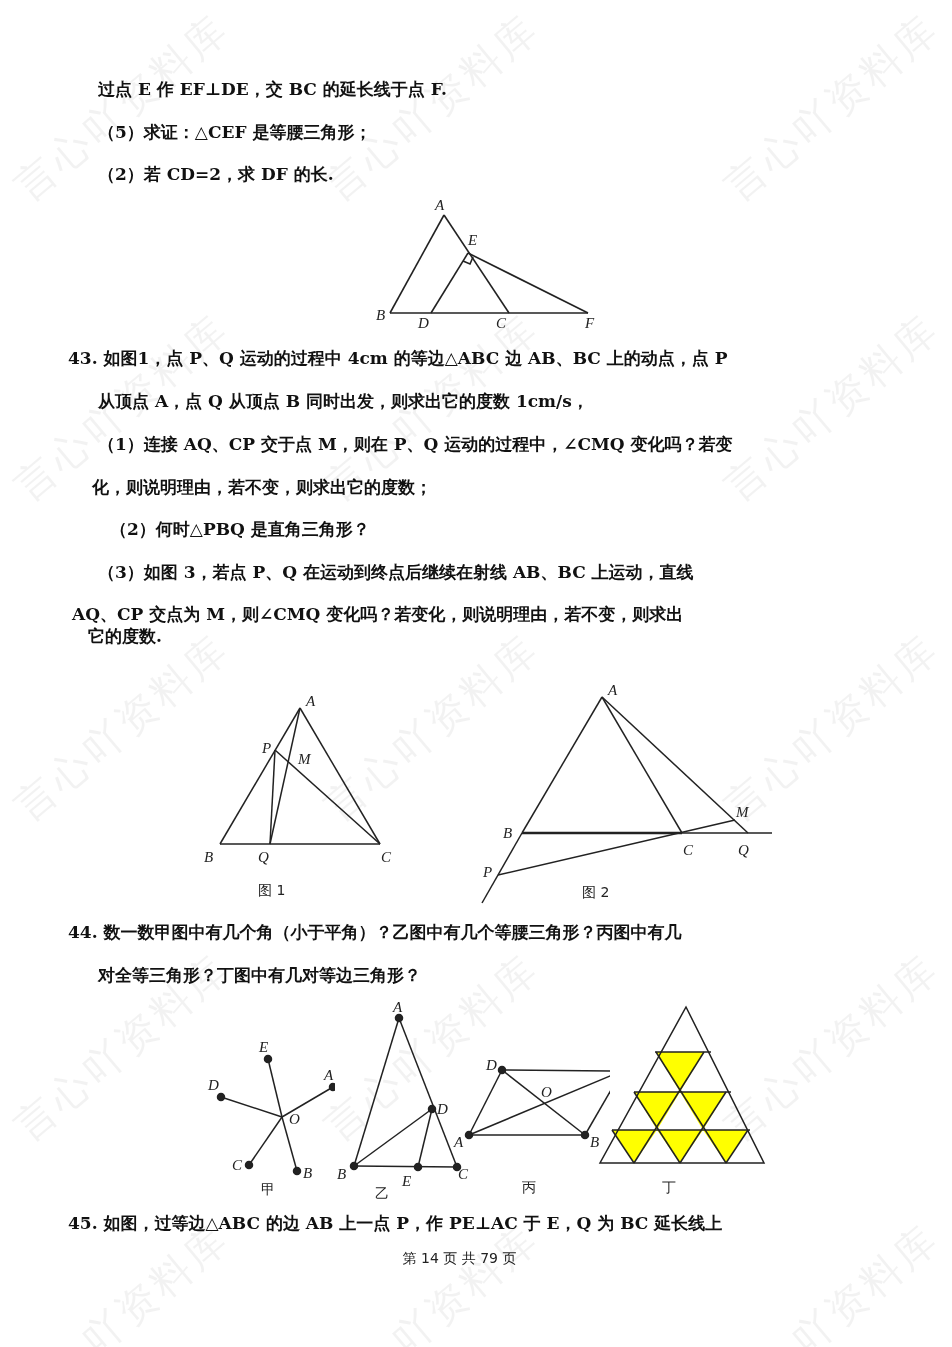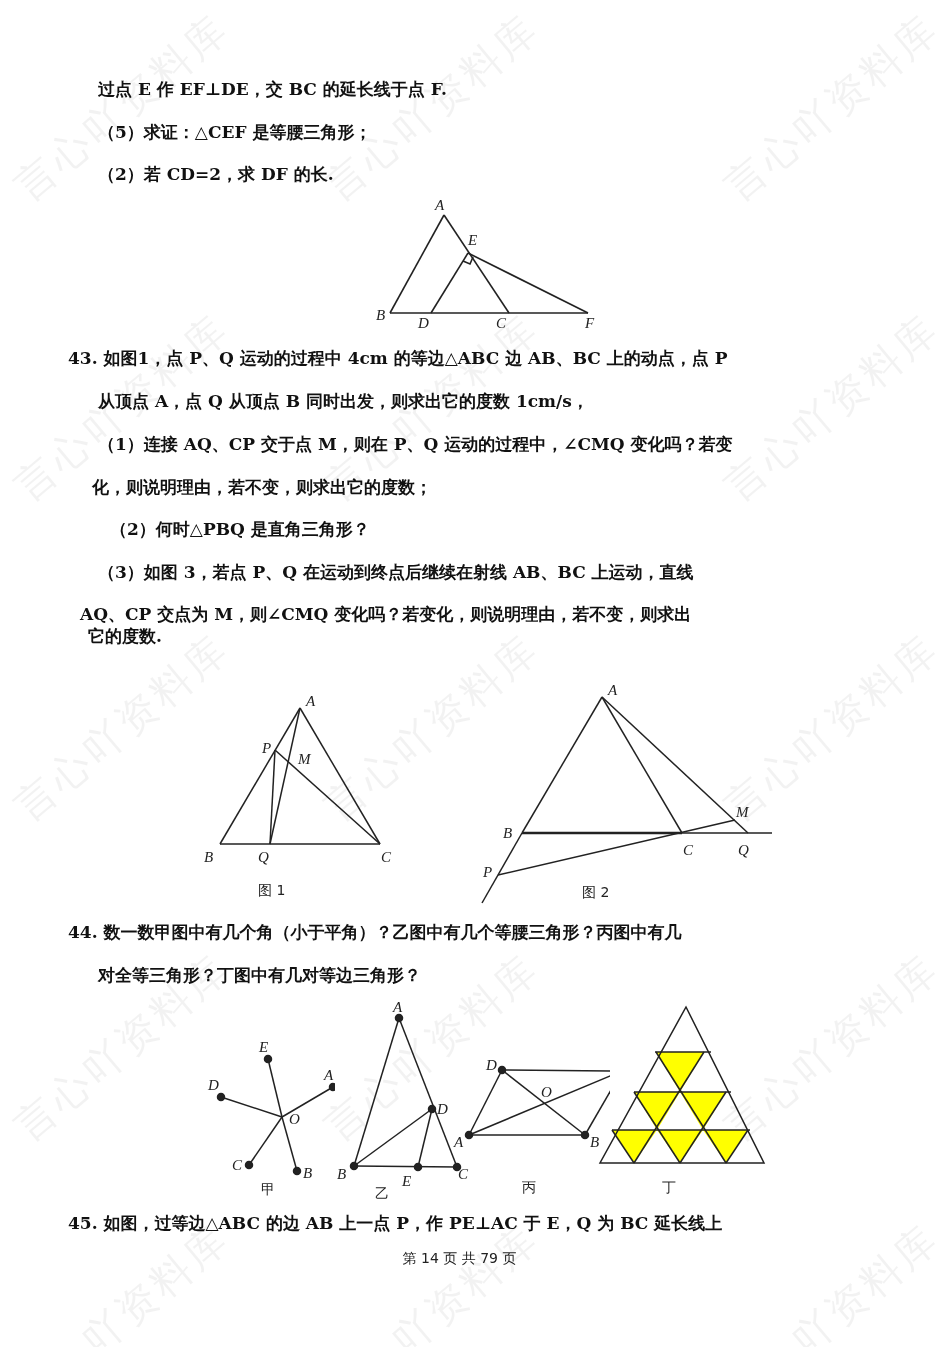--- a/index.html
+++ b/index.html
@@ -57,21 +57,21 @@
 
 <div class="line" style="left:68px; top:350px;">
   <span>43.</span>
   <span>如图1，点 P、Q 运动的过程中 4cm 的等边△ABC 边 AB、BC 上的动点，点 P</span>
 </div>
 <div class="line" style="left:98px; top:393px;">从顶点 A，点 Q 从顶点 B 同时出发，则求出它的度数 1cm/s，</div>
 <div class="line" style="left:98px; top:436px;">（1）连接 AQ、CP 交于点 M，则在 P、Q 运动的过程中，∠CMQ 变化吗？若变</div>
 <div class="line" style="left:92px; top:479px;">化，则说明理由，若不变，则求出它的度数；</div>
 <div class="line" style="left:98px; top:521px;margin-left:12px;">（2）何时△PBQ 是直角三角形？</div>
 <div class="line" style="left:98px; top:564px;">（3）如图 3，若点 P、Q 在运动到终点后继续在射线 AB、BC 上运动，直线</div>
-<div class="line" style="left:80px; top:606px;">AQ、CP 交点为 M，则∠CMQ 变化吗？若变化，则说明理由，若不变，则求出</div>
+<div class="line" style="left:72px; top:606px;">AQ、CP 交点为 M，则∠CMQ 变化吗？若变化，则说明理由，若不变，则求出</div>
 <div class="line" style="left:88px; top:628px;">它的度数.</div>
 
 <svg class="fig" style="left:190px; top:680px;" width="220" height="220">
   <g stroke="#222" stroke-width="1.5" fill="none">
     <line x1="30" y1="164" x2="190" y2="164"></line>
     <line x1="30" y1="164" x2="110" y2="28"></line>
     <line x1="110" y1="28" x2="190" y2="164"></line>
     <line x1="85" y1="70" x2="80" y2="164"></line>
     <line x1="85" y1="70" x2="190" y2="164"></line>
     <line x1="110" y1="28" x2="80" y2="164"></line>

